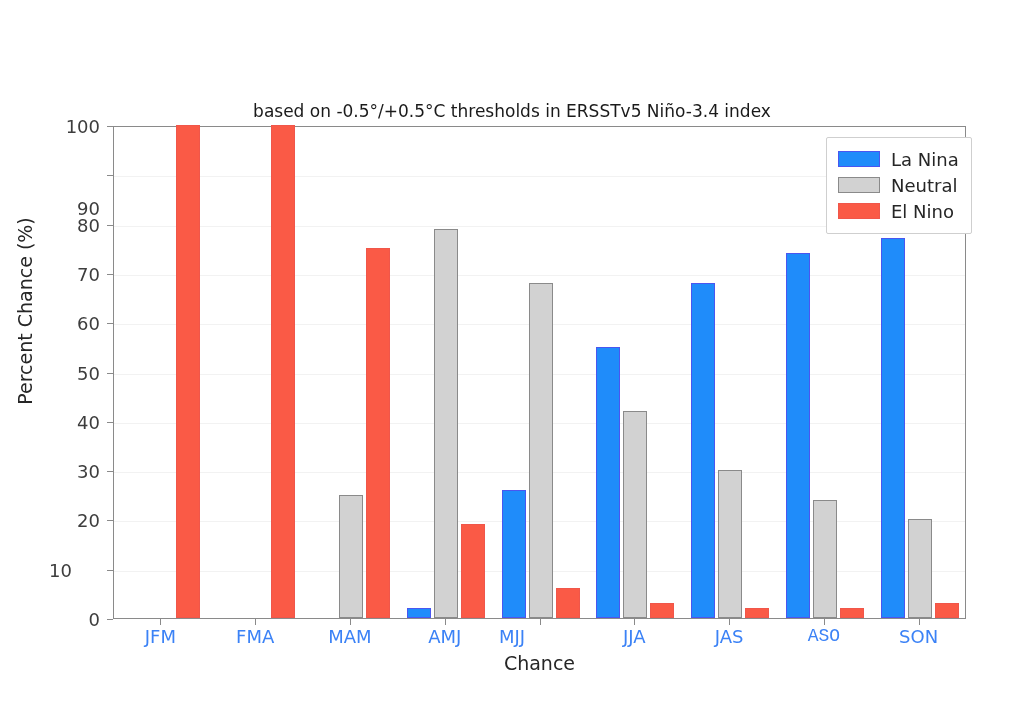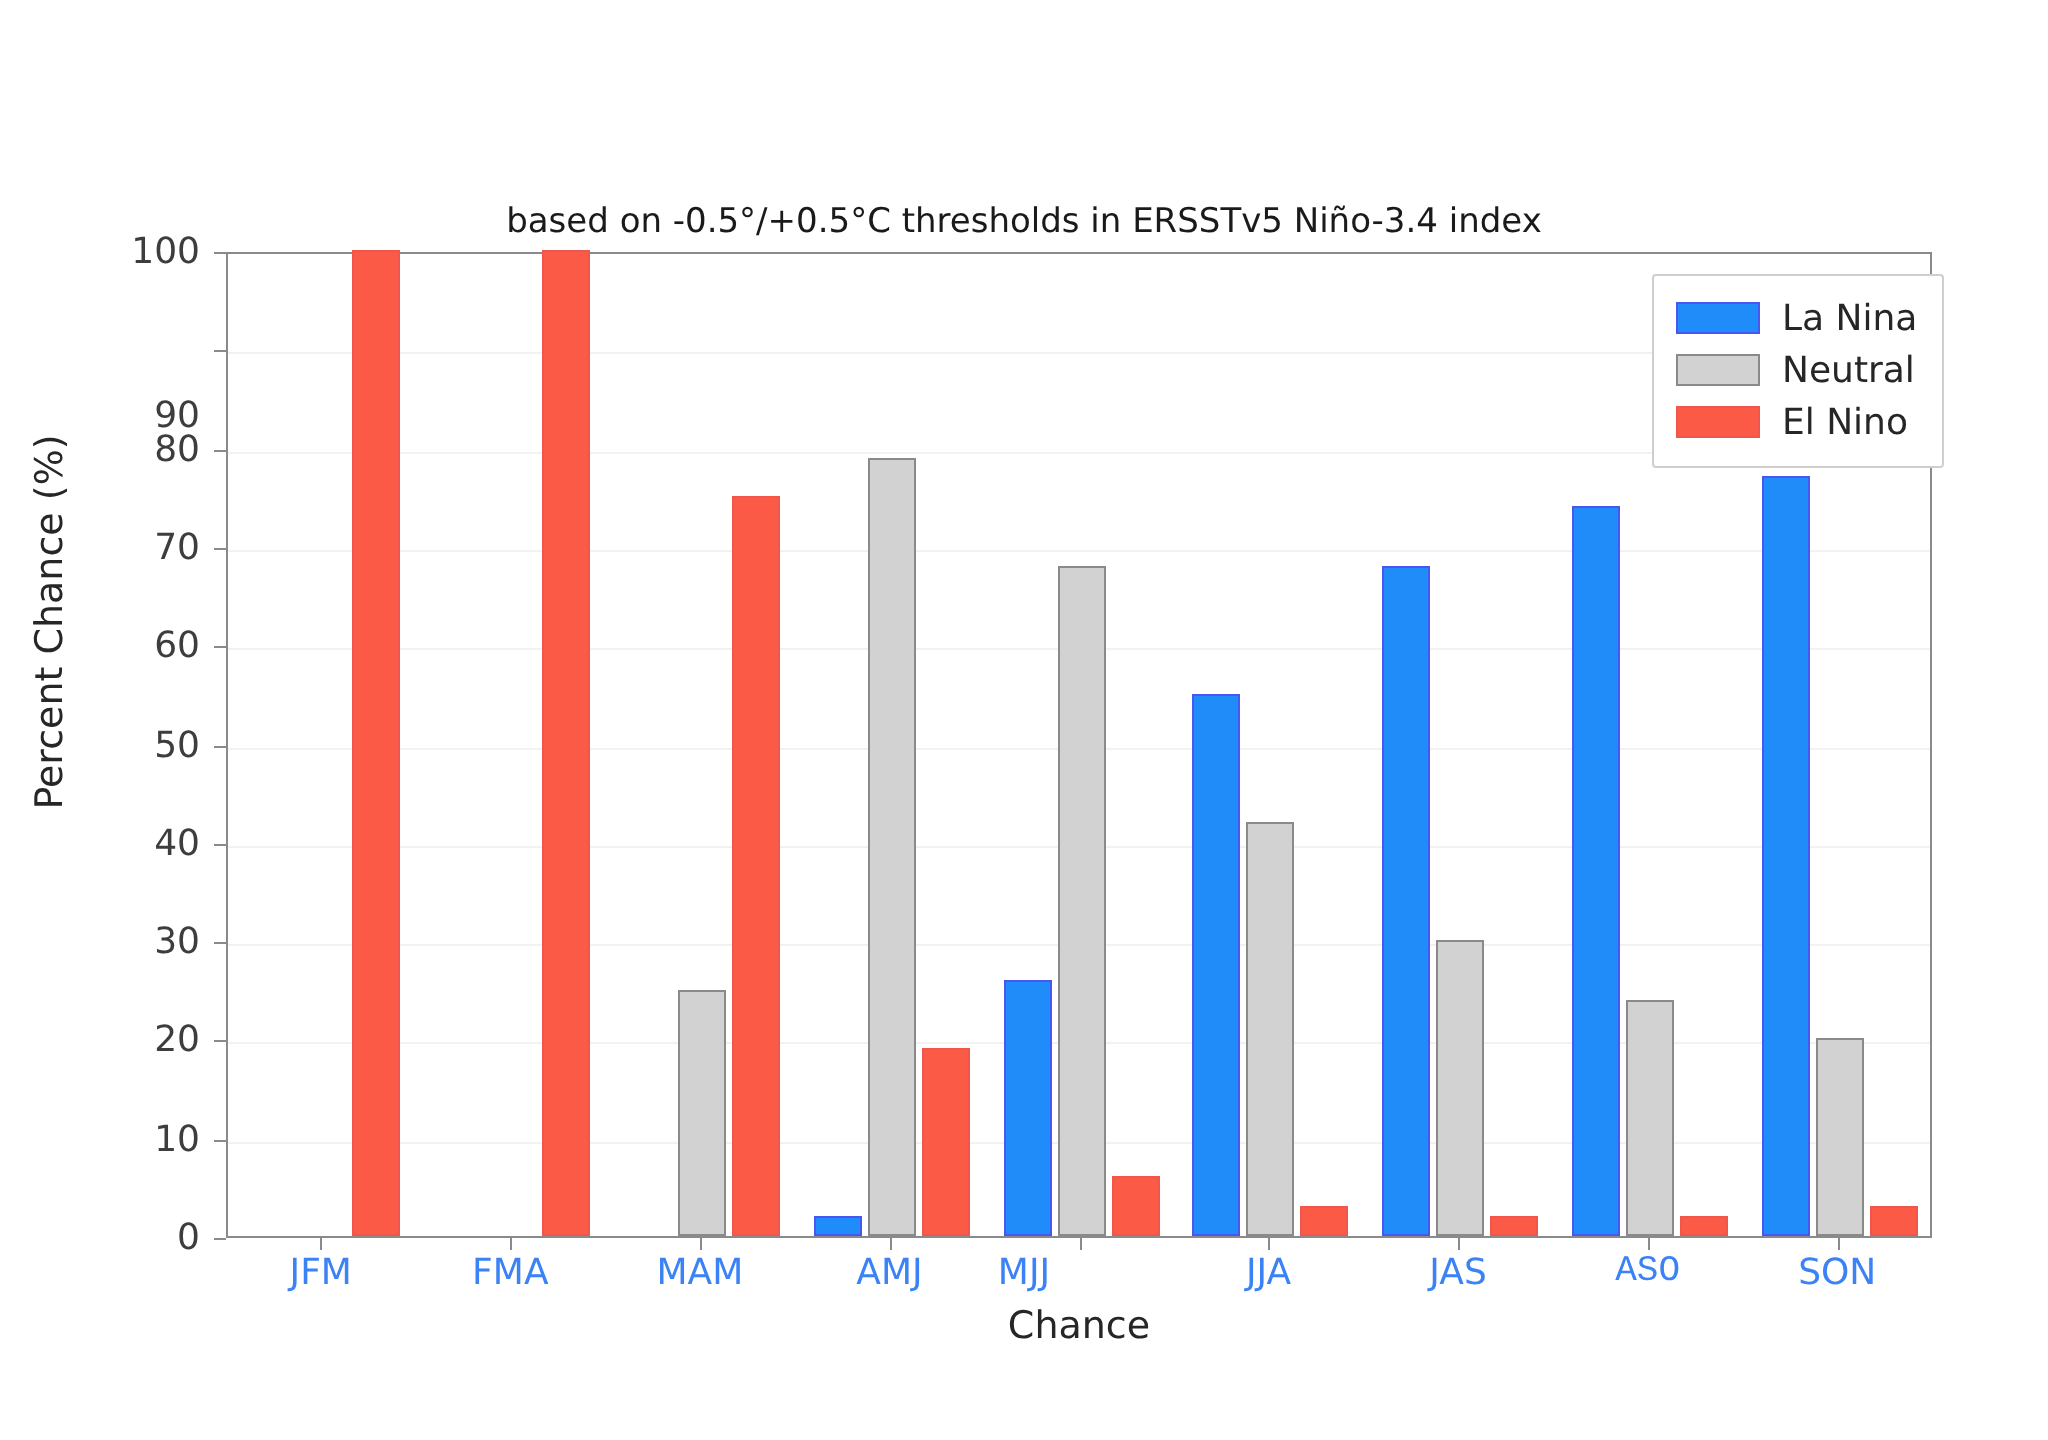--- a/index.html
+++ b/index.html
@@ -166,21 +166,21 @@
 <div id="figure">
 
   <div id="chart-subtitle">based on -0.5°/+0.5°C thresholds in ERSSTv5 Niño-3.4 index</div>
 
   <div id="ylabel">Percent Chance (%)</div>
   <div id="xlabel">Chance</div>
 
   <div id="y-axis-ticks">
       <div class="ytick-label" style="top: 619px; right: 924px;">0</div>
       <div class="ytick-mark" style="top: 619px;"></div>
-      <div class="ytick-label" style="top: 569.7px; right: 924px;">10</div>
+      <div class="ytick-label" style="top: 569.7px; right: 952px;">10</div>
       <div class="ytick-mark" style="top: 569.7px;"></div>
       <div class="ytick-label" style="top: 520.4px; right: 924px;">20</div>
       <div class="ytick-mark" style="top: 520.4px;"></div>
       <div class="ytick-label" style="top: 471.1px; right: 924px;">30</div>
       <div class="ytick-mark" style="top: 471.1px;"></div>
       <div class="ytick-label" style="top: 421.8px; right: 924px;">40</div>
       <div class="ytick-mark" style="top: 421.8px;"></div>
       <div class="ytick-label" style="top: 372.5px; right: 924px;">50</div>
       <div class="ytick-mark" style="top: 372.5px;"></div>
       <div class="ytick-label" style="top: 323.2px; right: 924px;">60</div>

